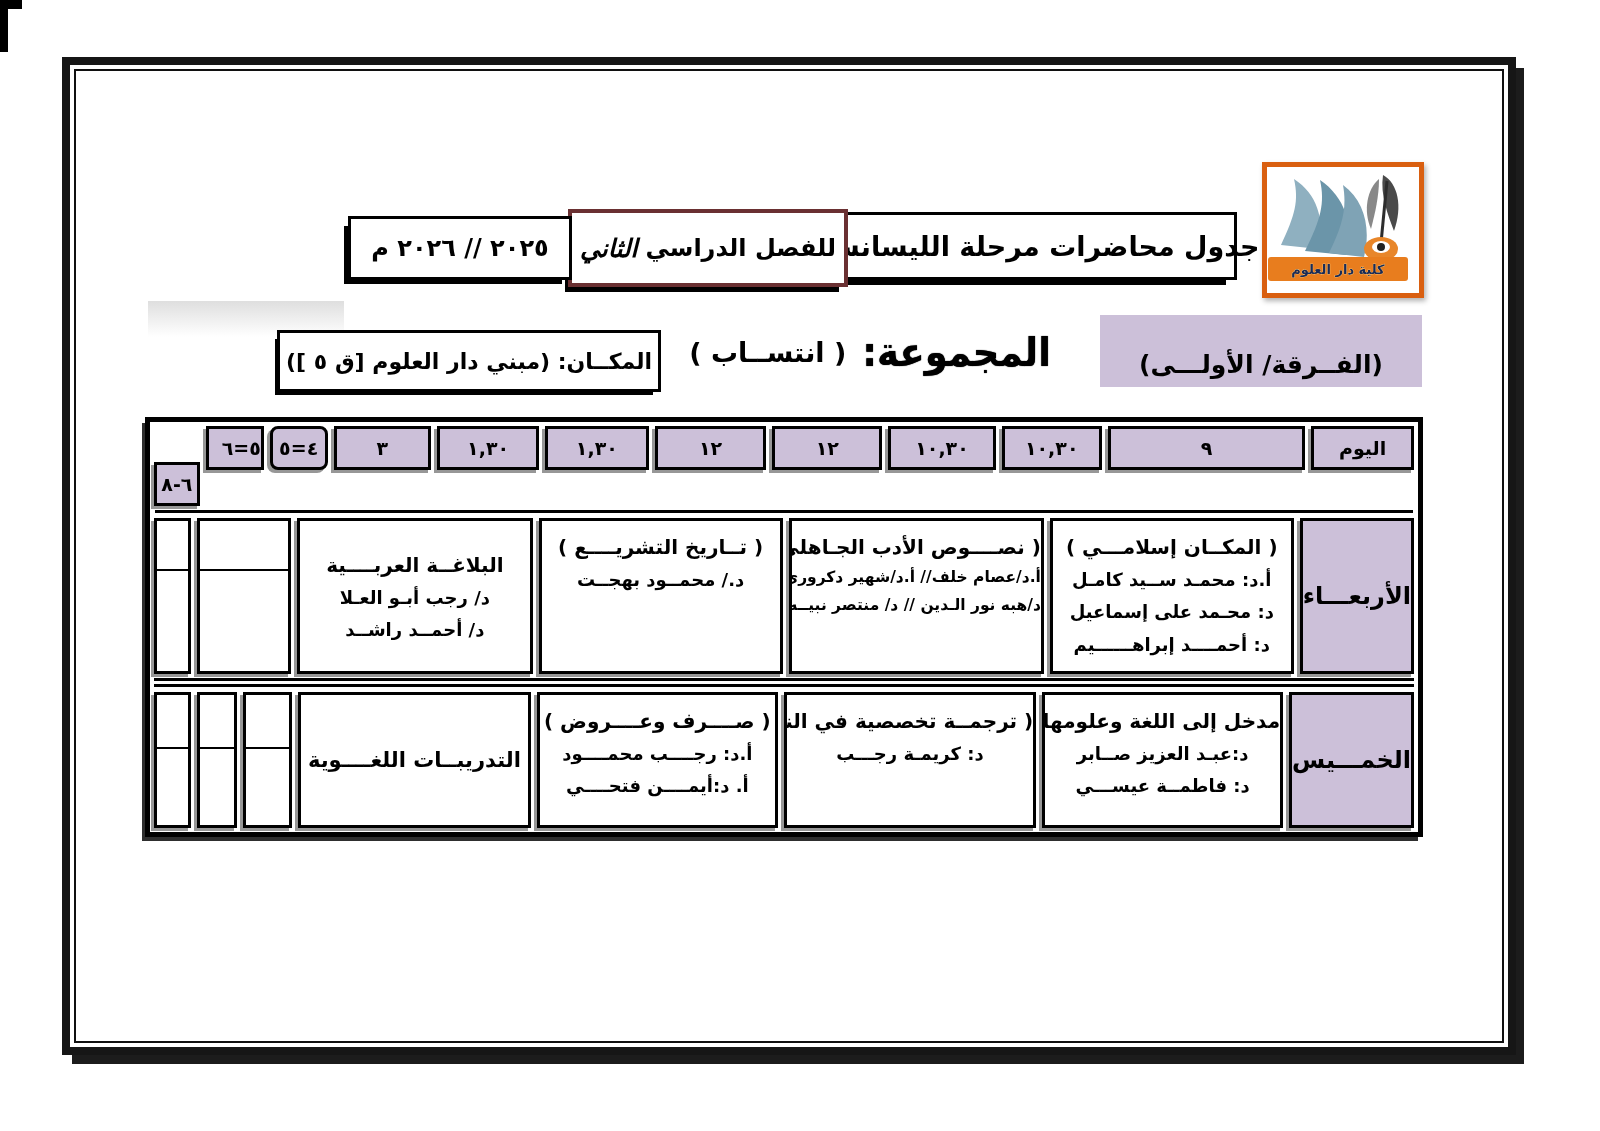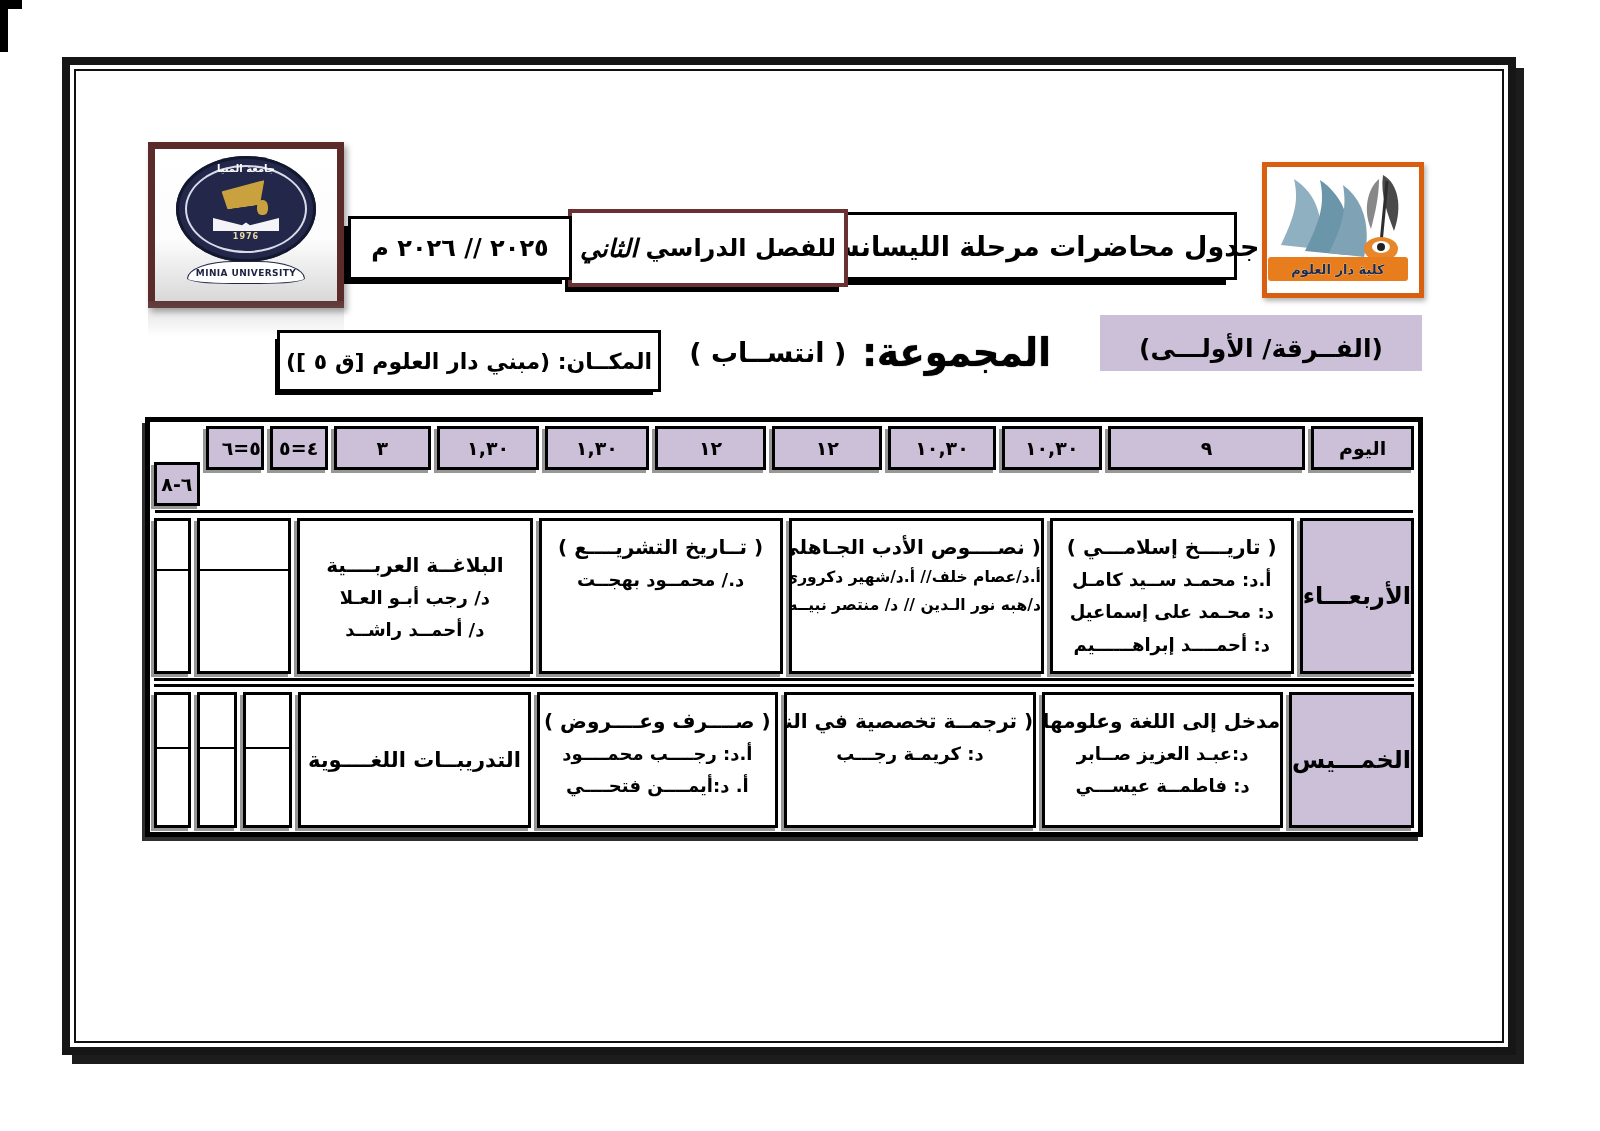--- a/index.html
+++ b/index.html
@@ -44,21 +44,21 @@
   .hbox{position:absolute;display:flex;align-items:center;justify-content:center;
         font-weight:bold;background:#fff;direction:rtl;white-space:nowrap;}
   .box-title{left:845px;top:212px;width:386px;height:62px;border:3px solid #000;
              box-shadow:-8px 8px 0 -3px #000;font-size:27px;}
   .box-sem{left:568px;top:209px;width:272px;height:70px;border:4px solid #6a3032;
            box-shadow:-6px 8px 0 -3px #000;font-size:24px;gap:8px;}
   .box-sem i{font-size:25px;}
   .box-year{left:348px;top:216px;width:218px;height:58px;border:3px solid #000;
             box-shadow:-7px 7px 0 -3px #000;font-size:24px;}
   
-  .grade{position:absolute;left:1100px;top:315px;width:322px;height:56px;background:#ccc0d9;
+  .grade{position:absolute;left:1100px;top:315px;width:322px;height:72px;background:#ccc0d9;
          display:flex;align-items:flex-end;justify-content:center;padding-bottom:8px;
          font-weight:bold;font-size:25px;direction:rtl;box-sizing:border-box;}
   .group{position:absolute;left:645px;top:320px;width:450px;height:64px;display:flex;direction:rtl;
          align-items:center;justify-content:center;gap:16px;}
   .group-label{font-size:37px;font-weight:bold;transform:scaleY(1.08);
                text-shadow:0 0 1px #000;}
   .group-value{font-size:27px;font-weight:bold;letter-spacing:1px;}
   .loc{position:absolute;left:277px;top:330px;width:378px;height:56px;border:3px solid #000;
        box-shadow:-5px 6px 0 -3px #000;display:flex;align-items:center;justify-content:center;
        font-weight:bold;font-size:22px;direction:rtl;background:#fff;}
@@ -81,47 +81,36 @@
   .slot.pt-lg{padding-top:32px;}
   .slot .t{font-size:20px;margin-bottom:5px;white-space:nowrap;}
   .slot .n{font-size:18px;line-height:1.8;white-space:nowrap;}
   .slot .n.sm{font-size:15.5px;}
   .slot.centered{display:flex;align-items:center;justify-content:center;padding-top:0;}
   .slot.centered .t{margin:0;font-size:21px;}
   .empty .split{position:absolute;left:-1px;right:-1px;border-top:2px solid #000;}
   
   .w-day{flex:1 1 95px;} .w-t0{flex:1 1 190px;} .w-t1{flex:1 1 92px;} .w-t2{flex:1 1 100px;}
   .w-t3{flex:1 1 102px;} .w-t4{flex:1 1 104px;} .w-t5{flex:1 1 96px;} .w-t6{flex:1 1 94px;}
-  .w-t7{flex:1 1 90px;} .w-t8{flex:1 1 50px;} .w-t9{flex:1 1 42px;padding-left:13px;} .w-t10{flex:1 1 38px;margin-top:36px;}
+  .w-t7{flex:1 1 90px;} .w-t8{flex:1 1 50px;border-radius:8px;} .w-t9{flex:1 1 42px;padding-left:13px;} .w-t10{flex:1 1 38px;margin-top:36px;}
   .w-s1{flex:1 1 250px;} .w-s2{flex:1 1 262px;} .w-s3{flex:1 1 250px;text-align:center;} .w-s4{flex:1 1 242px;}
   .w-m56{flex:1 1 96px;} .w-e45{flex:1 1 50px;} .w-e56{flex:1 1 42px;} .w-e68{flex:1 1 38px;}
 </style>
 </head>
 <body>
 
 <div id="canvas">
 
   <div class="corner-artifact"></div>
   <div class="corner-artifact2"></div>
 
   <div class="frame">
     <div class="frame-inner"></div>
   </div>
 
-  <div class="univ">
-    <div class="univ-emblem">
-      <div class="univ-ring"></div>
-      <div class="univ-artext">جامعة المنيا</div>
-      <div class="nef-crown"></div>
-      <div class="nef-head"></div>
-      <div class="univ-book"></div>
-      <div class="univ-1976">1976</div>
-    </div>
-    <div class="univ-band">MINIA UNIVERSITY</div>
-  </div>
   <div class="univ-reflect"></div>
 
   <div class="fac">
     <svg width="142" height="116" viewBox="0 0 142 116">
       <path d="M14 78 C28 48 32 34 27 12 C50 27 58 52 52 82 Z" fill="#8fb0c0"></path>
       <path d="M38 84 C54 52 58 36 53 13 C78 30 87 58 79 88 Z" fill="#6b95a9"></path>
       <path d="M62 86 C76 58 80 40 76 18 C98 34 104 62 97 90 Z" fill="#7fa3b5"></path>
       <path d="M116 8 C131 16 136 40 127 64 C121 48 113 28 116 8 Z" fill="#4a4a4a"></path>
       <path d="M112 12 C100 22 96 44 104 62 C108 46 112 30 112 12 Z" fill="#888"></path>
       <line x1="120" y1="14" x2="114" y2="76" stroke="#2d2d2d" stroke-width="3"></line>
@@ -170,21 +159,21 @@
       <div class="cell hcell w-t8">٤=٥</div>
       <div class="cell hcell w-t9">٥=٦</div>
       <div class="cell hcell w-t10">٦-٨</div>
     </div>
 
     <div class="headline"></div>
 
     <div class="trow wed">
       <div class="cell daycell w-day">الأربعـــاء</div>
       <div class="cell slot w-s1">
-        <div class="t">( تاريــــخ إسلامـــي )</div>
+        <div class="t">( المكــان إسلامـــي )</div>
         <div class="n">أ.د: محمـد ســيد كامـل</div>
         <div class="n">د: محـمد على إسماعيل</div>
         <div class="n">د: أحمــــد إبراهــــــيم</div>
       </div>
       <div class="cell slot w-s2">
         <div class="t">( نصــــوص الأدب الجـاهلي)</div>
         <div class="n sm">أ.د/عصام خلف//  أ.د/شهير دكروري</div>
         <div class="n sm">د/هبه نور الـدين // د/ منتصر نبيــه</div>
       </div>
       <div class="cell slot w-s3">

